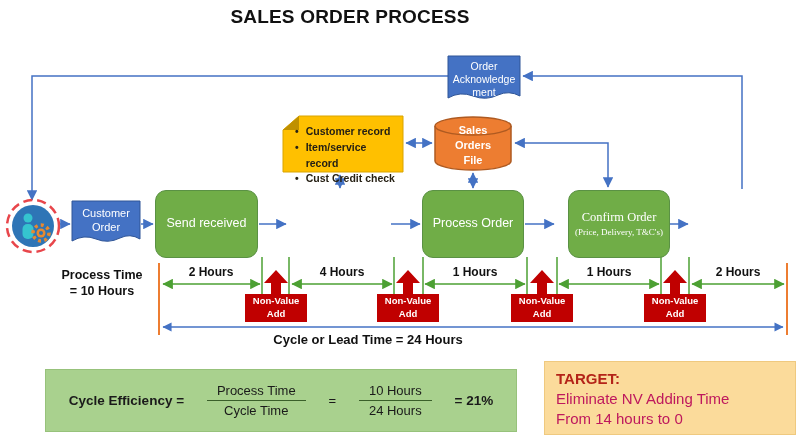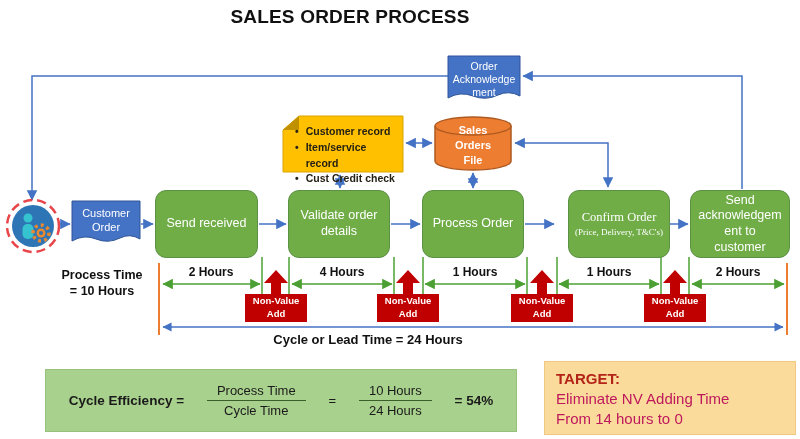--- a/index.html
+++ b/index.html
@@ -158,32 +158,26 @@
   </div>
 
   <div class="abs doc-text" style="left:72px;top:207px;width:68px;font-size:11px;">
     <span style="display:block">Customer</span>
     <span style="display:block">Order</span>
   </div>
 
   <div class="step" style="left:155px;width:103px;">
     <span>Send received</span>
   </div>
-  <div class="step" style="left:288px;width:102px;">
-    <span>Validate order details</span>
-  </div>
   <div class="step" style="left:422px;width:102px;">
     <span>Process Order</span>
   </div>
   <div class="step" style="left:568px;width:102px;font-family:Liberation Serif, serif;">
     <span>Confirm Order</span>
     <span class="sub">(Price, Delivery, T&amp;C's)</span>
-  </div>
-  <div class="step" style="left:690px;width:100px;">
-    <span class="wrapbreak" style="max-width:86px;">Send acknowledgement to customer</span>
   </div>
 
   <div class="abs ptime">
     <span style="display:block">Process Time</span>
     <span style="display:block">= 10 Hours</span>
   </div>
 
   <div class="seg-label" style="left:171px;">2 Hours</div>
   <div class="seg-label" style="left:302px;">4 Hours</div>
   <div class="seg-label" style="left:435px;">1 Hours</div>
@@ -213,21 +207,21 @@
     <span class="bold">Cycle Efficiency =</span>
     <span class="frac">
       <span class="num">Process Time</span>
       <span class="den">Cycle Time</span>
     </span>
     <span>=</span>
     <span class="frac">
       <span class="num">10 Hours</span>
       <span class="den">24 Hours</span>
     </span>
-    <span class="bold">= 54%</span>
+    <span class="bold">= 21%</span>
   </div>
 
   <div id="target-panel" class="abs">
     <div class="head">TARGET:</div>
     <div class="line">Eliminate NV Adding Time</div>
     <div class="line">From 14 hours to 0</div>
   </div>
 
 </div>
 

